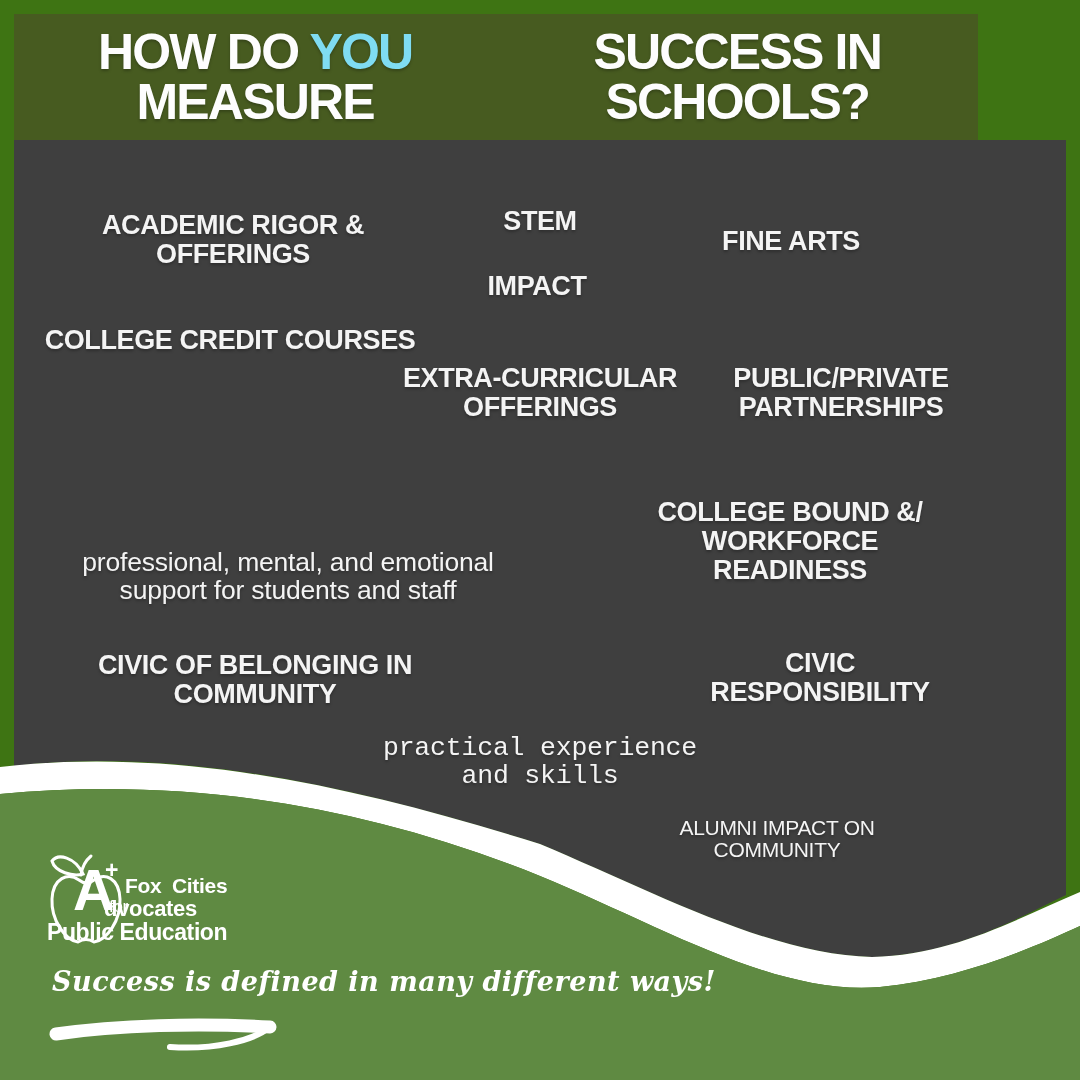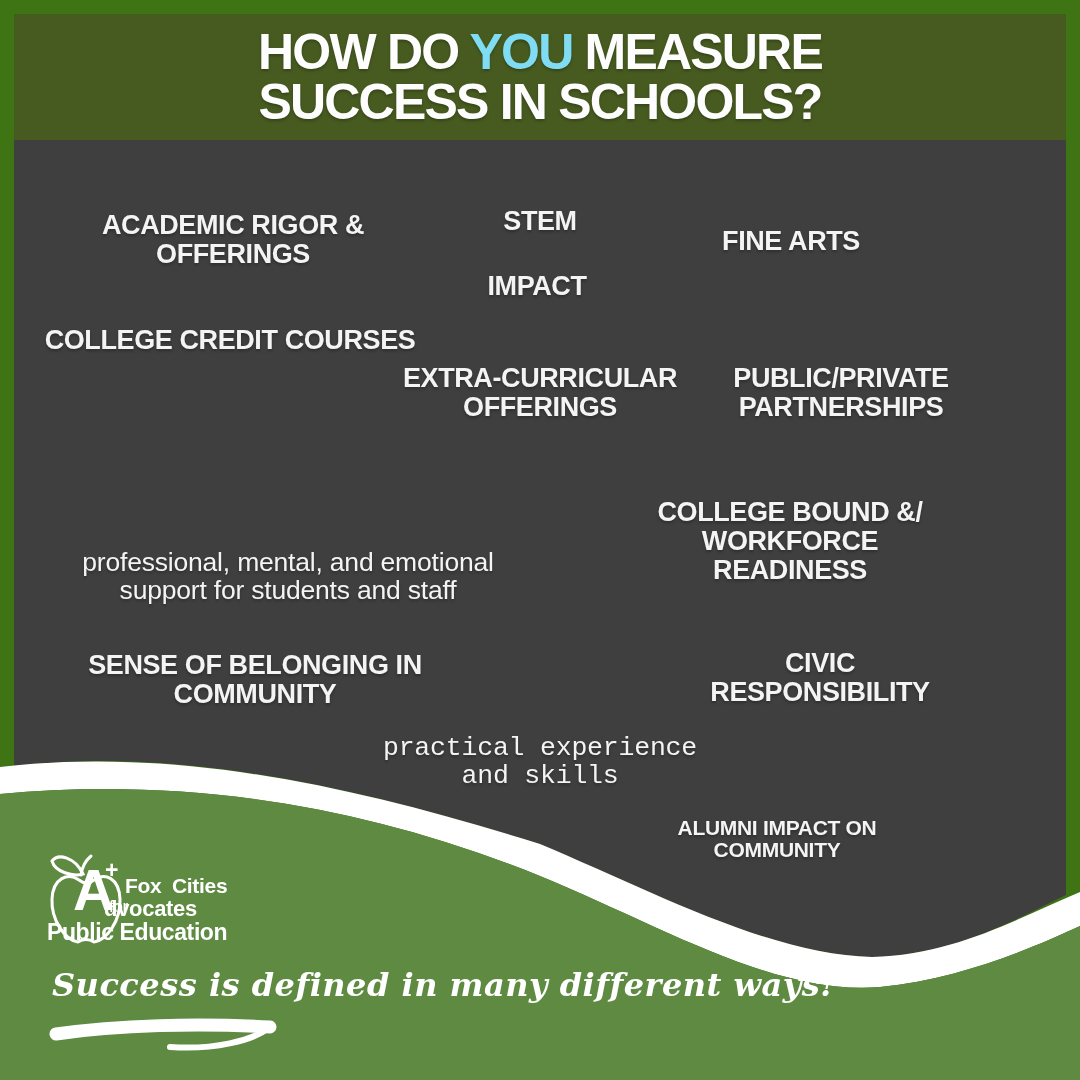--- a/index.html
+++ b/index.html
@@ -3,60 +3,60 @@
 <meta charset="utf-8">
 <style>
   html,body{margin:0;padding:0;background:#222;}
   #stage{
     position:relative;width:1080px;height:1080px;margin:0 auto;overflow:hidden;
     background:var(--frame-green,#3e7413);
     font-family:"Liberation Sans",sans-serif;
   }
   
   .header-band{
-    position:absolute;left:14px;top:14px;width:1052px;height:126px;
+    position:absolute;left:14px;top:14px;width:964px;height:126px;
     background:var(--header-olive,#475b20);
-    display:flex;flex-direction:column;align-items:center;justify-content:center;
+    display:flex;flex-direction:row;align-items:center;justify-content:center;
   }
   .title-line{
     color:#fdfdfd;font-weight:700;font-size:50px;line-height:50px;
     letter-spacing:-1.8px;text-align:center;
     text-shadow:0 2px 3px rgba(0,0,0,.25);
   }
   .title-highlight{color:var(--highlight-cyan,#7fdcf2);}
   
   .waves{position:absolute;left:0;top:0;width:1080px;height:1080px;}
   .wave-gray{fill:var(--panel-gray,#3f3f3f);}
   .wave-white{fill:#ffffff;}
   .wave-green{fill:var(--wave-green,#5f8a42);}
   
   .items-layer{position:absolute;left:0;top:0;width:1080px;height:1080px;border-radius:20px;}
   .item{
     position:absolute;transform:translate(-50%,-50%);
     text-align:center;white-space:pre-line;color:var(--text-white,#f4f4f4);
     line-height:1.07;text-shadow:0 2px 3px rgba(0,0,0,.28);
   }
   .caps{font-size:27px;font-weight:600;letter-spacing:-0.4px;}
-  .caps-small{font-size:21px;font-weight:700;letter-spacing:-0.3px;}
+  .caps-small{font-size:21px;font-weight:400;letter-spacing:-0.3px;}
   .lower{font-size:26.5px;font-weight:500;letter-spacing:-0.2px;}
   
   .logo{position:absolute;left:45px;top:845px;width:200px;height:115px;color:#fff;}
   .logo span{position:absolute;line-height:1;white-space:nowrap;}
   .logo-a{left:28px;top:17px;font-size:57px;font-weight:700;}
   .logo-plus{left:60px;top:14px;font-size:23px;font-weight:700;}
   .logo-line1{left:80px;top:30px;font-size:21px;font-weight:700;letter-spacing:-0.3px;word-spacing:5px;}
   .logo-line2{left:59px;top:53px;font-size:22px;font-weight:700;letter-spacing:-0.3px;}
   .logo-line2 .for{font-size:17px;font-weight:400;margin-left:5px;}
   .logo-line3{left:2px;top:76px;font-size:23px;font-weight:700;letter-spacing:-0.4px;}
   .apple-svg{position:absolute;left:2px;top:6px;}
   
   .tagline{
     position:absolute;left:52px;top:966px;width:700px;color:#ffffff;
     font-family:"DejaVu Serif",serif;font-style:italic;font-weight:700;
-    font-size:32px;letter-spacing:0.5px;white-space:nowrap;
+    font-size:27px;letter-spacing:0.5px;white-space:nowrap;
   }
   .tagline-underline{position:absolute;left:48px;top:1012px;}
   .stroke-white{stroke:#ffffff;fill:none;stroke-linecap:round;}
 </style>
 </head>
 <body>
 
 <div id="stage">
 
   <div class="header-band">
@@ -90,21 +90,21 @@
       <div class="item caps" style="left: 537px; top: 286px;">IMPACT</div>
       <div class="item caps" style="left: 230px; top: 340px;">COLLEGE CREDIT COURSES</div>
       <div class="item caps" style="left: 540px; top: 393px;">EXTRA-CURRICULAR
 OFFERINGS</div>
       <div class="item caps" style="left: 841px; top: 393px;">PUBLIC/PRIVATE
 PARTNERSHIPS</div>
       <div class="item caps" style="left: 790px; top: 541px;">COLLEGE BOUND &amp;/
 WORKFORCE READINESS</div>
       <div class="item lower" style="left: 288px; top: 576px;">professional, mental, and emotional
 support for students and staff</div>
-      <div class="item caps" style="left: 255px; top: 680px;">SENSE OF BELONGING IN
+      <div class="item caps" style="left: 255px; top: 680px;">CIVIC OF BELONGING IN
 COMMUNITY</div>
       <div class="item caps" style="left: 820px; top: 678px;">CIVIC RESPONSIBILITY</div>
       <div class="item lower" style="left: 540px; top: 762px; font-family: Liberation Mono, monospace;">practical experience
 and skills</div>
       <div class="item caps-small" style="left: 777px; top: 839px;">ALUMNI IMPACT ON
 COMMUNITY</div>
     </div>
 
   <div class="logo">
     <svg class="apple-svg" width="92" height="100" viewBox="0 0 92 100" aria-hidden="true">

